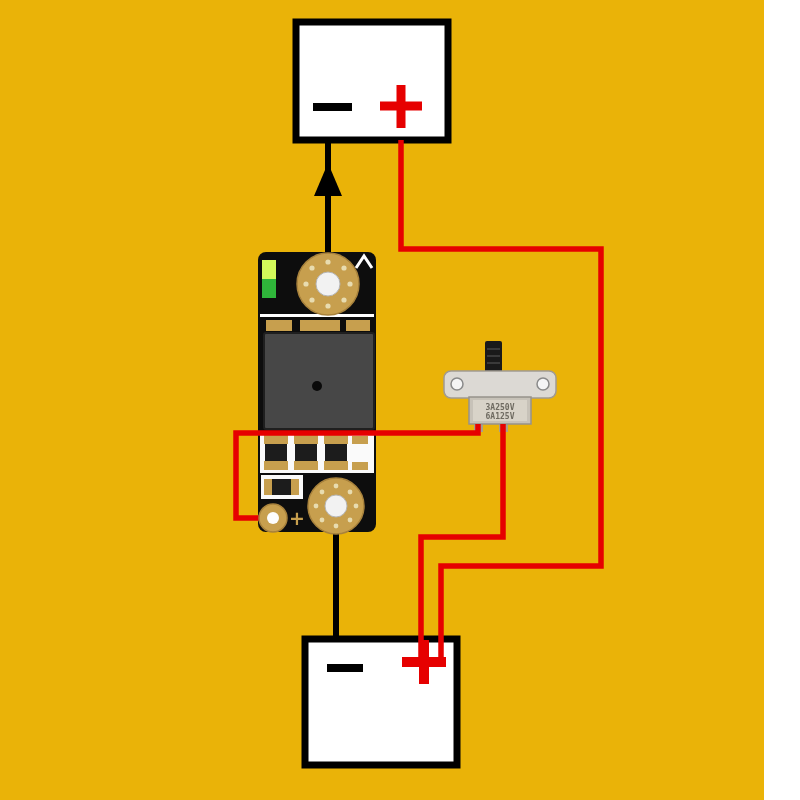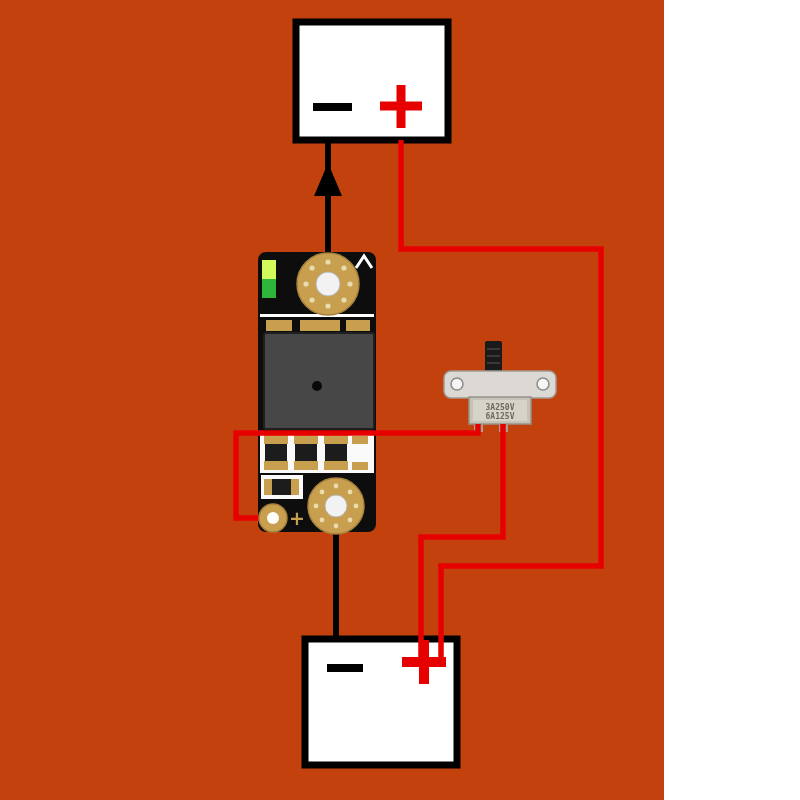--- a/index.html
+++ b/index.html
@@ -1,16 +1,16 @@
 <!DOCTYPE html>
 <html><head>
 <meta charset="utf-8">
 <style>
   html,body{margin:0;padding:0;background:#ffffff;}
-  .canvas{position:relative;width:664px;height:800px;background:#c2410c;overflow:hidden;}
+  .canvas{position:relative;width:764px;height:800px;background:#eab308;overflow:hidden;}
   .canvas svg{position:absolute;left:0;top:0;}
   .switch-label{font-family:"DejaVu Sans Mono",monospace;font-size:8px;font-weight:bold;fill:#6e6a60;}
   .pcb-plus{font-family:"DejaVu Sans",sans-serif;font-size:19px;font-weight:bold;fill:#c79f4e;}
 </style>
 </head>
 <body>
 
 <div class="canvas">
 <svg width="800" height="800" viewBox="0 0 800 800">
 

